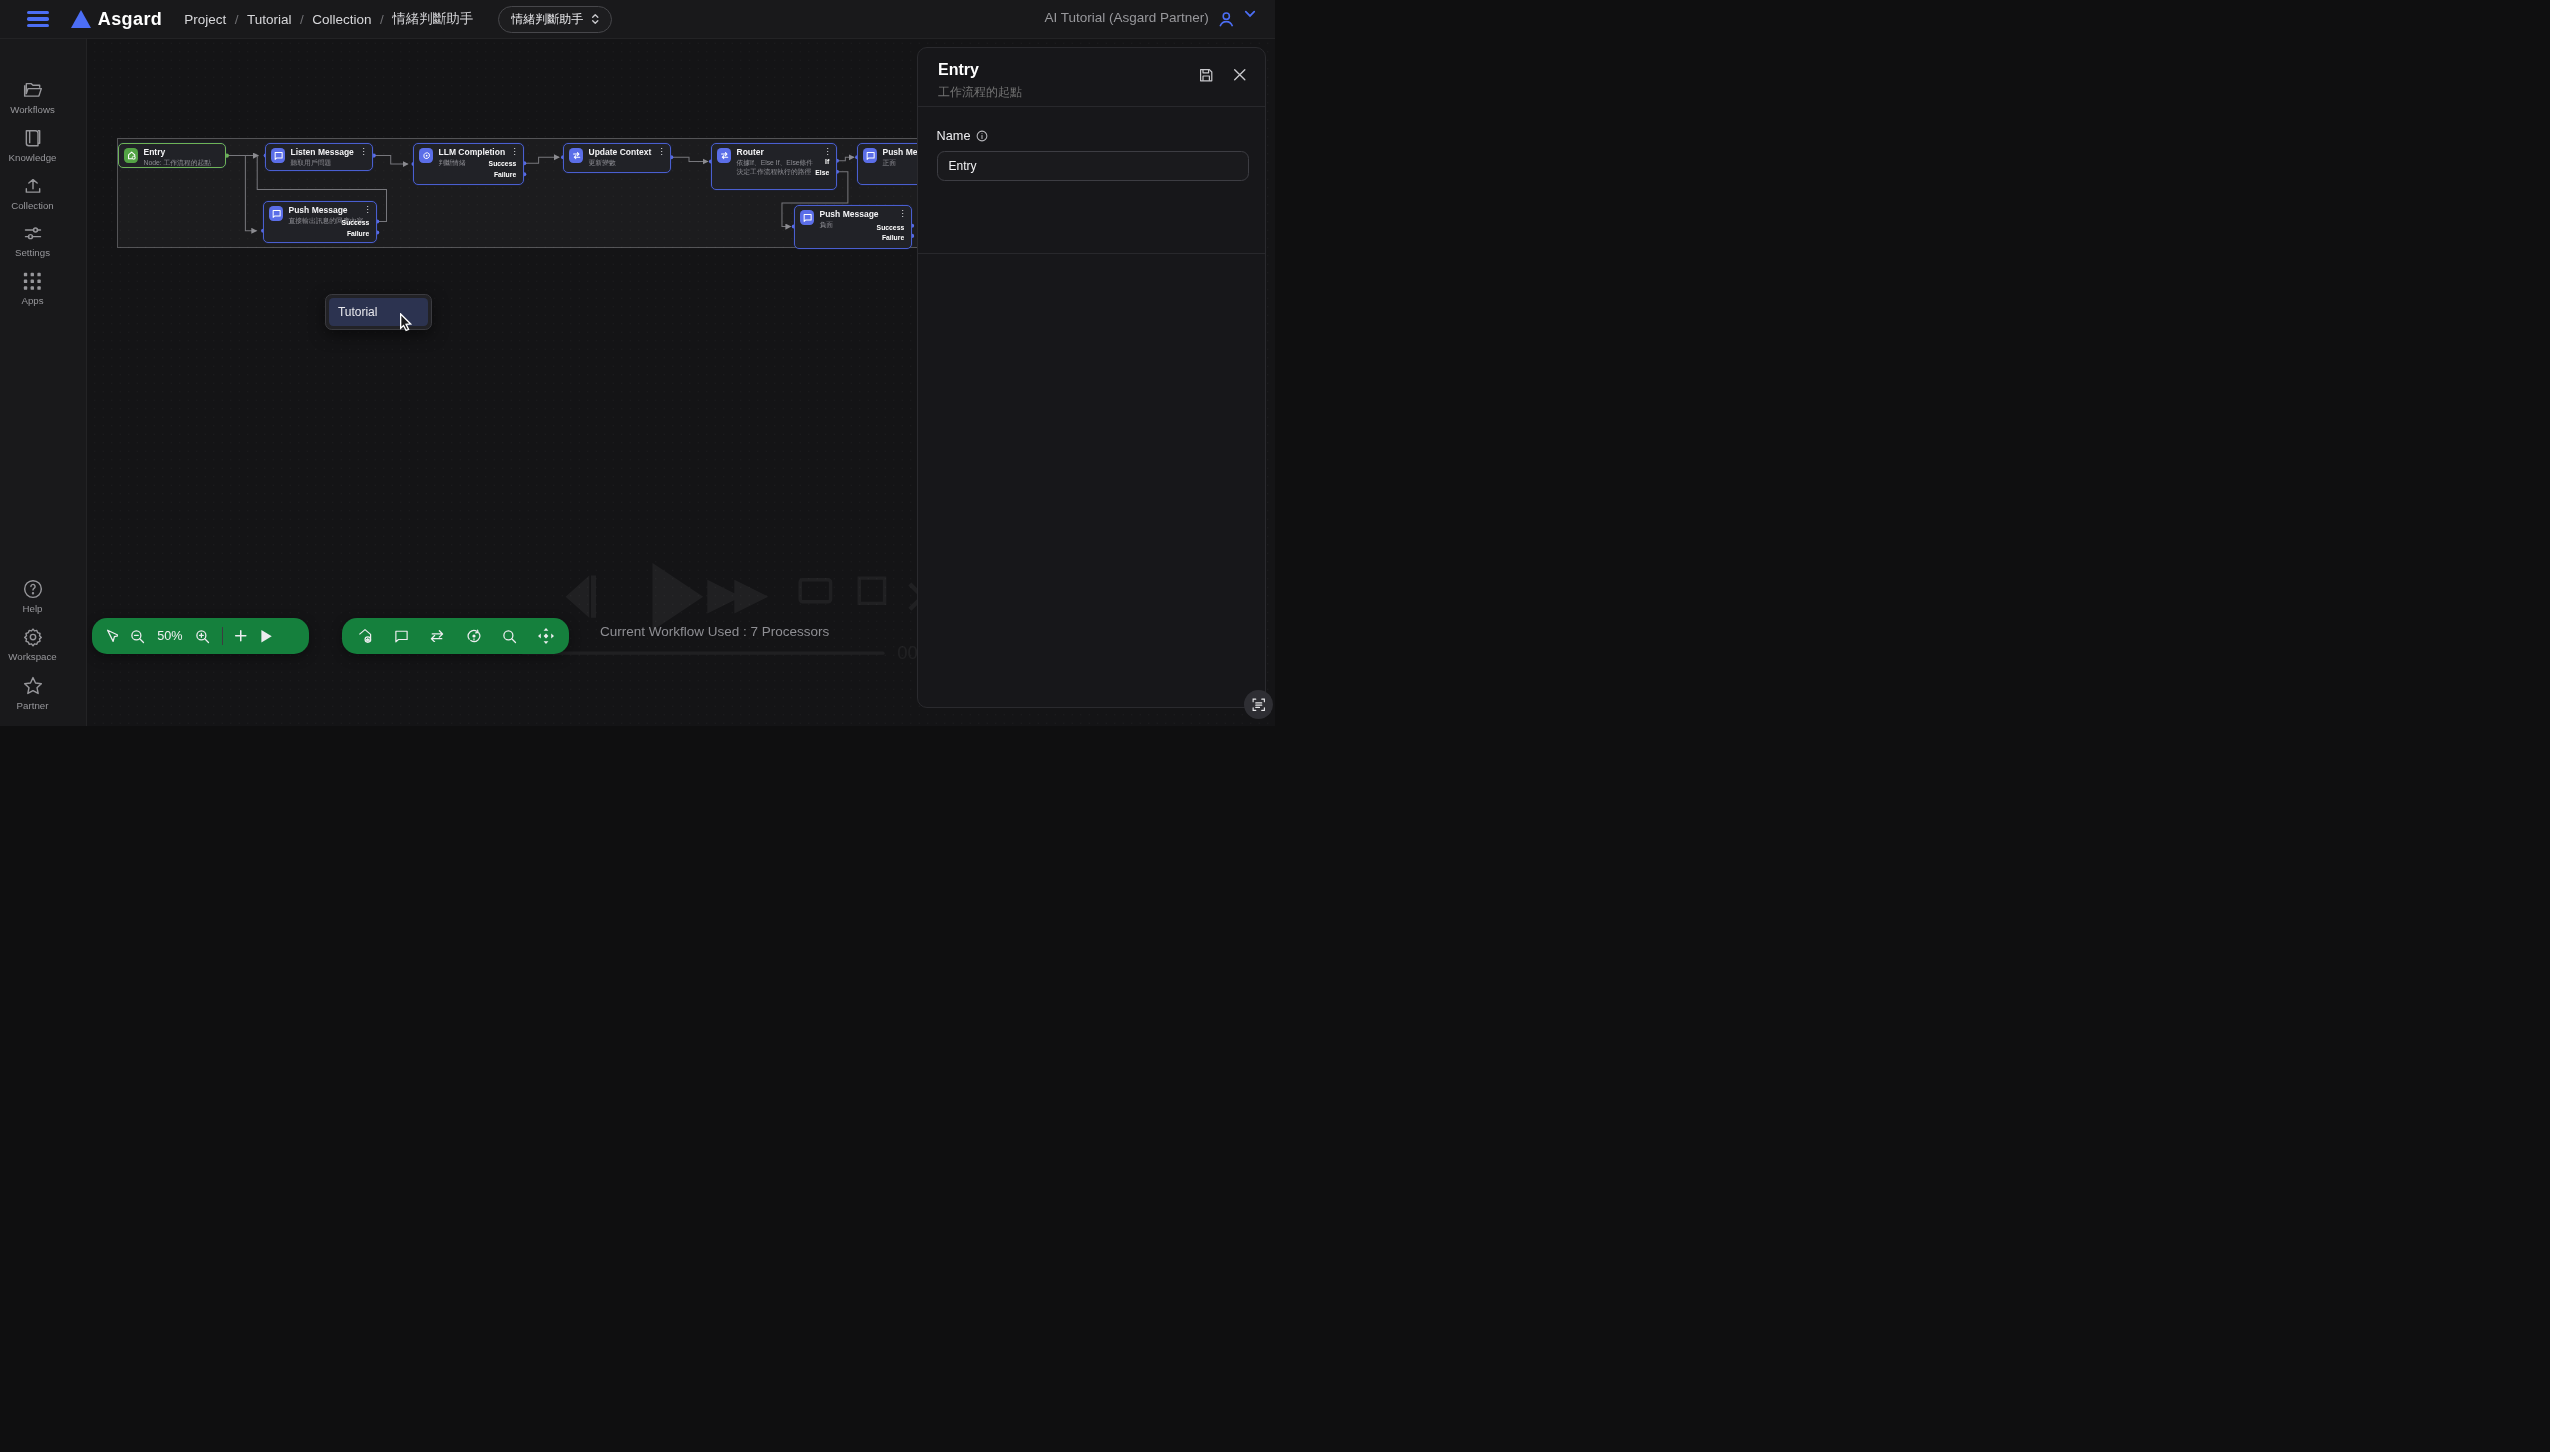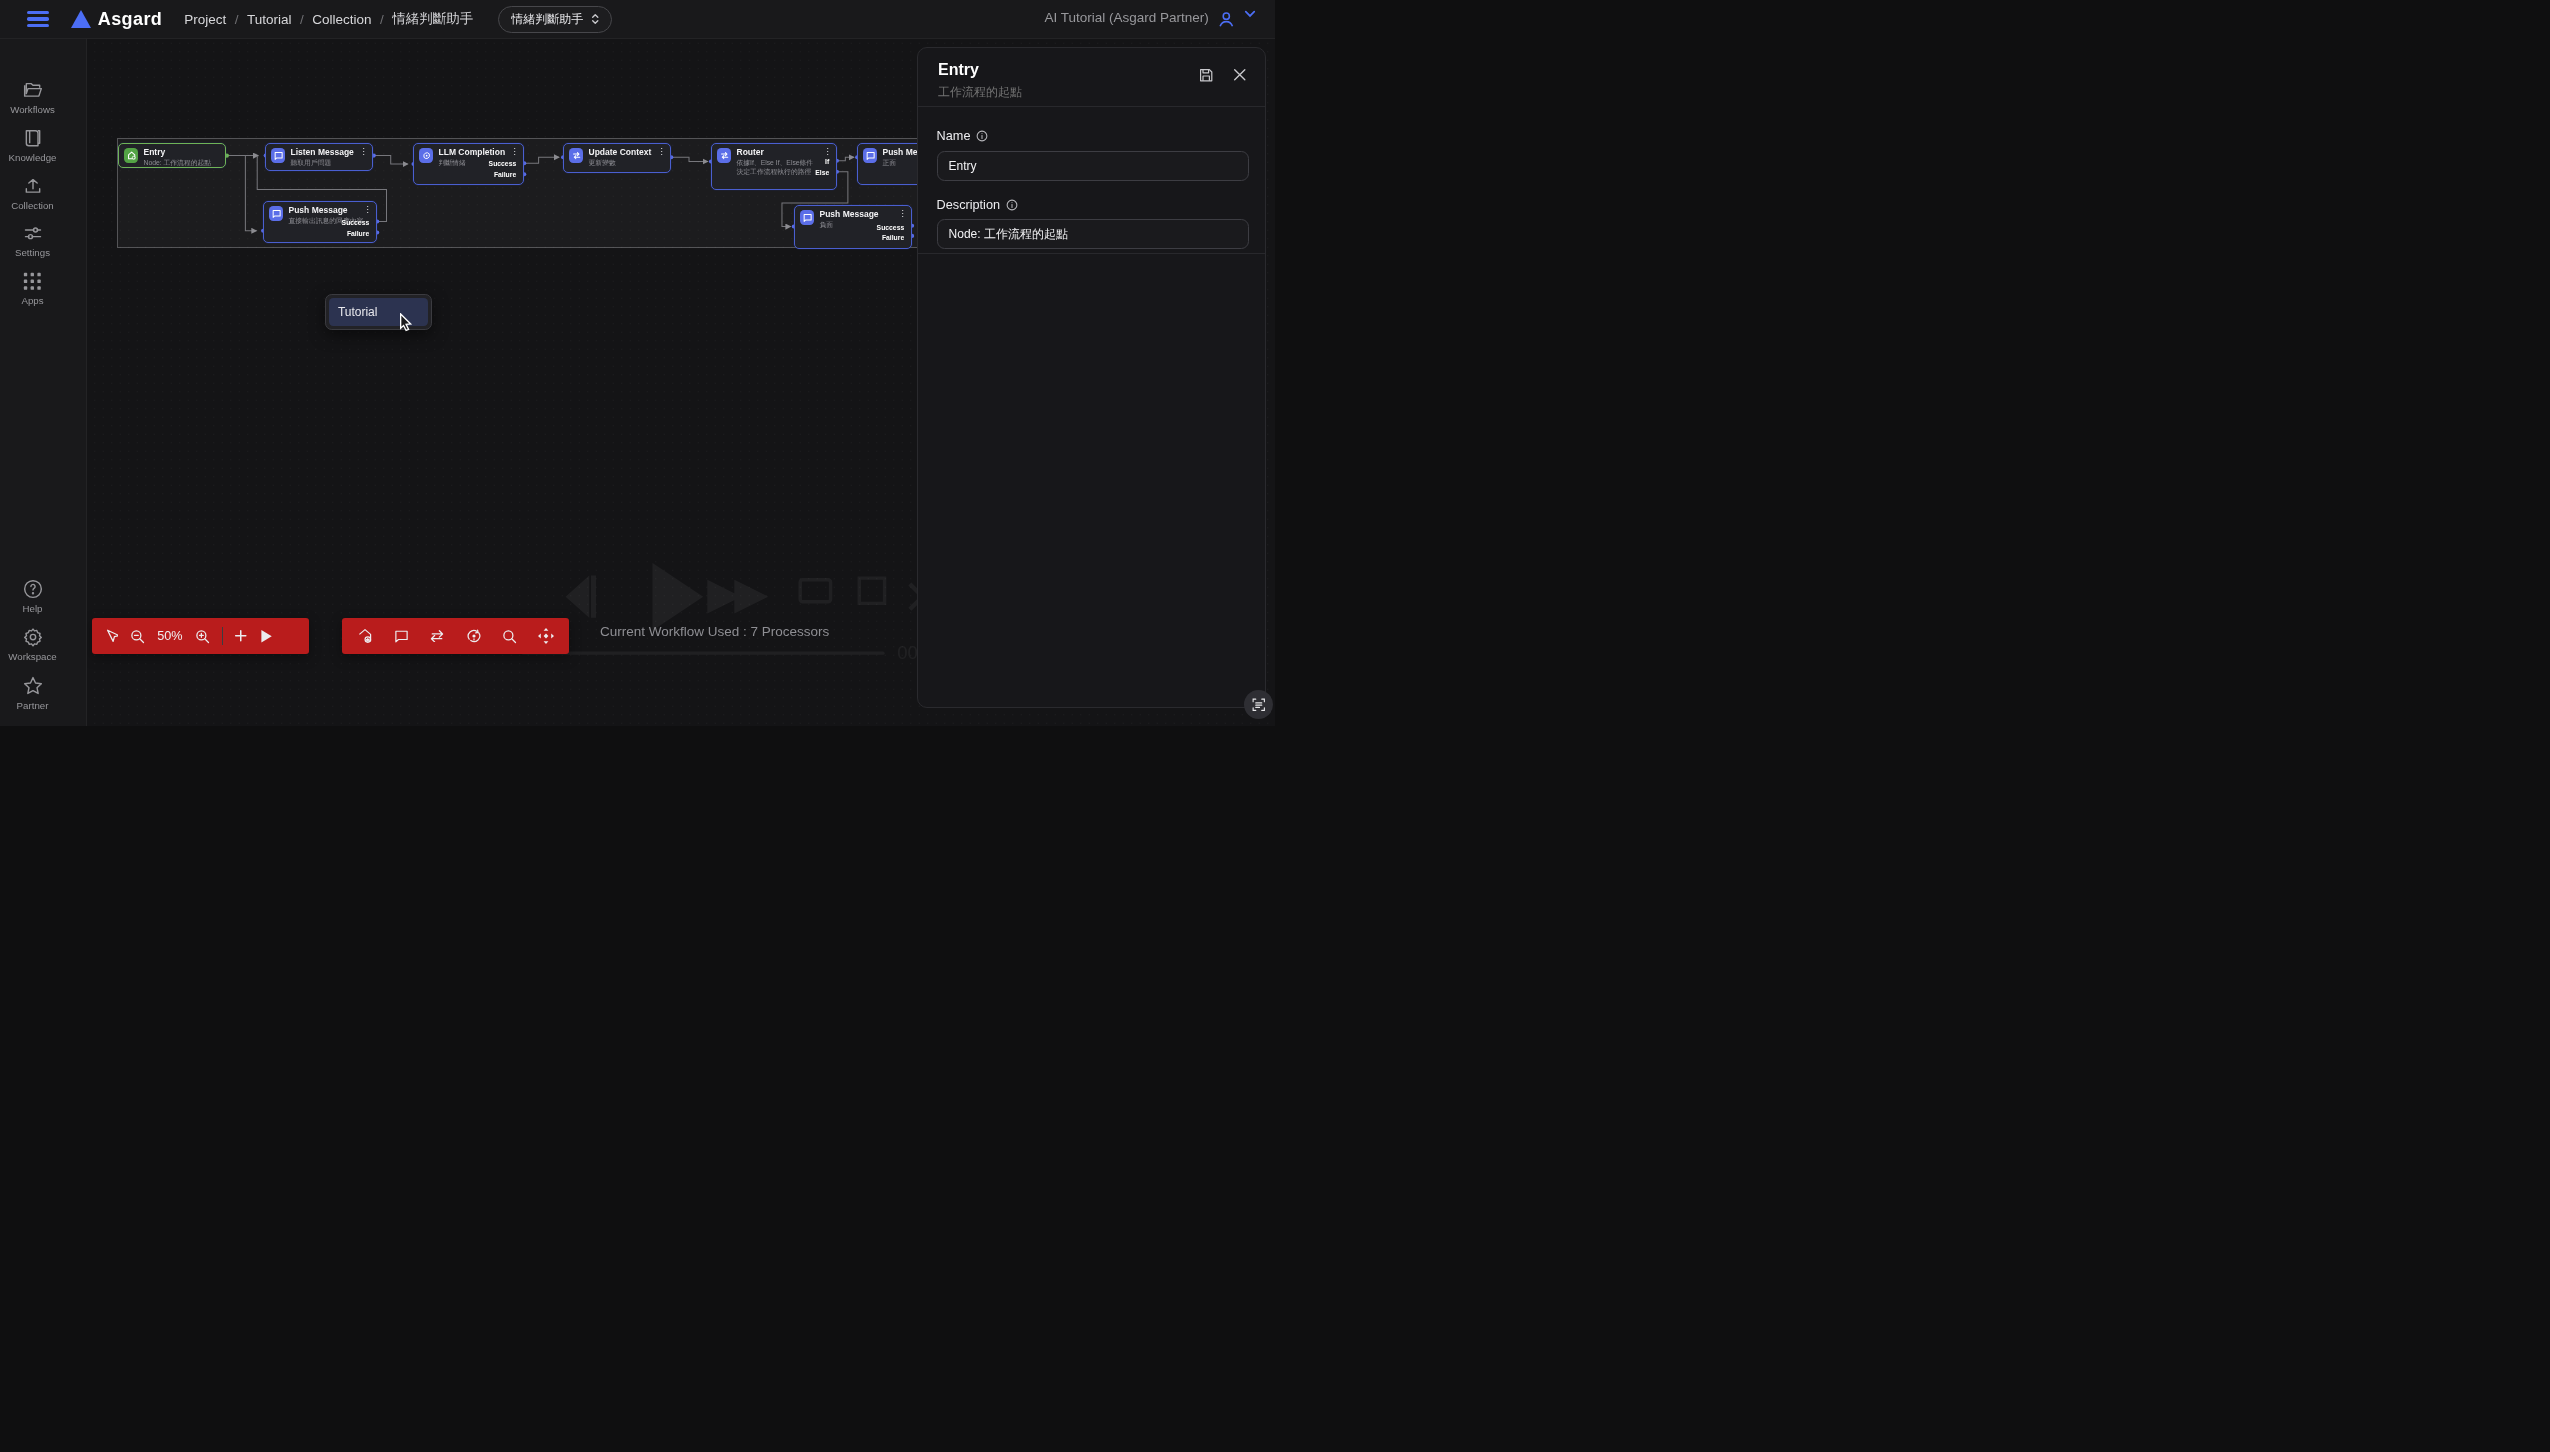--- a/index.html
+++ b/index.html
@@ -50,21 +50,21 @@
 
   
   #context-menu { position:absolute; left:260px; top:255px; width:107px; background:#222226;
     border:0.8px solid #3b3b40; border-radius:6.8px; padding:3.4px; z-index:20; box-shadow:0 5px 15px rgba(0,0,0,.5); }
   .ctx-item { background:#2c3350; border-radius:4.2px; color:#e9e9ee; font-size:12px; padding:6.8px 8.5px; cursor:pointer; }
 
   
   #ghost-player { position:absolute; left:372px; top:507px; width:507px; height:135px; opacity:.05; z-index:0; color:#fff; }
 
   
-  .floatbar { position:absolute; background:#b91c1c; border-radius:3px; display:flex; align-items:center; z-index:15;
+  .floatbar { position:absolute; background:#15803d; border-radius:15px; display:flex; align-items:center; z-index:15;
     box-shadow:0 3.4px 12px rgba(0,0,0,.35); color:#ececef; }
   #toolbar-zoom { left:92px; top:618px; width:217px; height:36px; padding:0 13.5px; gap:12px; }
   #toolbar-nodes { left:342px; top:618px; width:227px; height:36px; padding:0 15px; justify-content:space-between; }
   .tb-divider { width:0.8px; height:18.6px; background:#3c3c40; }
   .zoom-level { font-size:12.7px; color:#f0f0f2; }
   .tb-btn { display:flex; align-items:center; justify-content:center; cursor:pointer; color:#ececef; }
   #status-text { position:absolute; left:600px; top:624px; font-size:13.5px; color:#8e8e93; z-index:5; }
 
   
   #panel { position:absolute; left:917px; top:47px; width:349px; height:661px; background:#17171a;
@@ -441,31 +441,20 @@
         <div class="field-label">
           <span>Name</span>
           <svg width="12" height="12" viewBox="0 0 16 16" fill="none" stroke="#b9b9bd" stroke-width="1.4" stroke-linecap="round">
               <circle cx="8" cy="8" r="6.5"></circle>
               <path d="M8 7.2V11.4"></path>
               <circle cx="8" cy="4.8" r=".7" fill="#b9b9bd" stroke="none"></circle>
             </svg>
         </div>
         <div class="field-box">Entry</div>
       </div>
-      <div class="field">
-        <div class="field-label">
-          <span>Description</span>
-          <svg width="12" height="12" viewBox="0 0 16 16" fill="none" stroke="#b9b9bd" stroke-width="1.4" stroke-linecap="round">
-              <circle cx="8" cy="8" r="6.5"></circle>
-              <path d="M8 7.2V11.4"></path>
-              <circle cx="8" cy="4.8" r=".7" fill="#b9b9bd" stroke="none"></circle>
-            </svg>
-        </div>
-        <div class="field-box">Node: 工作流程的起點</div>
-      </div>
     </div>
     <div class="panel-divider2"></div>
   </div>
 
   <div id="scan-btn">
     <svg width="13.5" height="13.5" viewBox="0 0 18 18" fill="none" stroke="#e8e8ea" stroke-width="1.5" stroke-linecap="round">
         <path d="M1.5 5V1.5H5M13 1.5h3.5V5M16.5 13v3.5H13M5 16.5H1.5V13"></path>
         <path d="M5 6.5h8M5 9.5h8M5 12.5h5"></path>
       </svg>
   </div>

